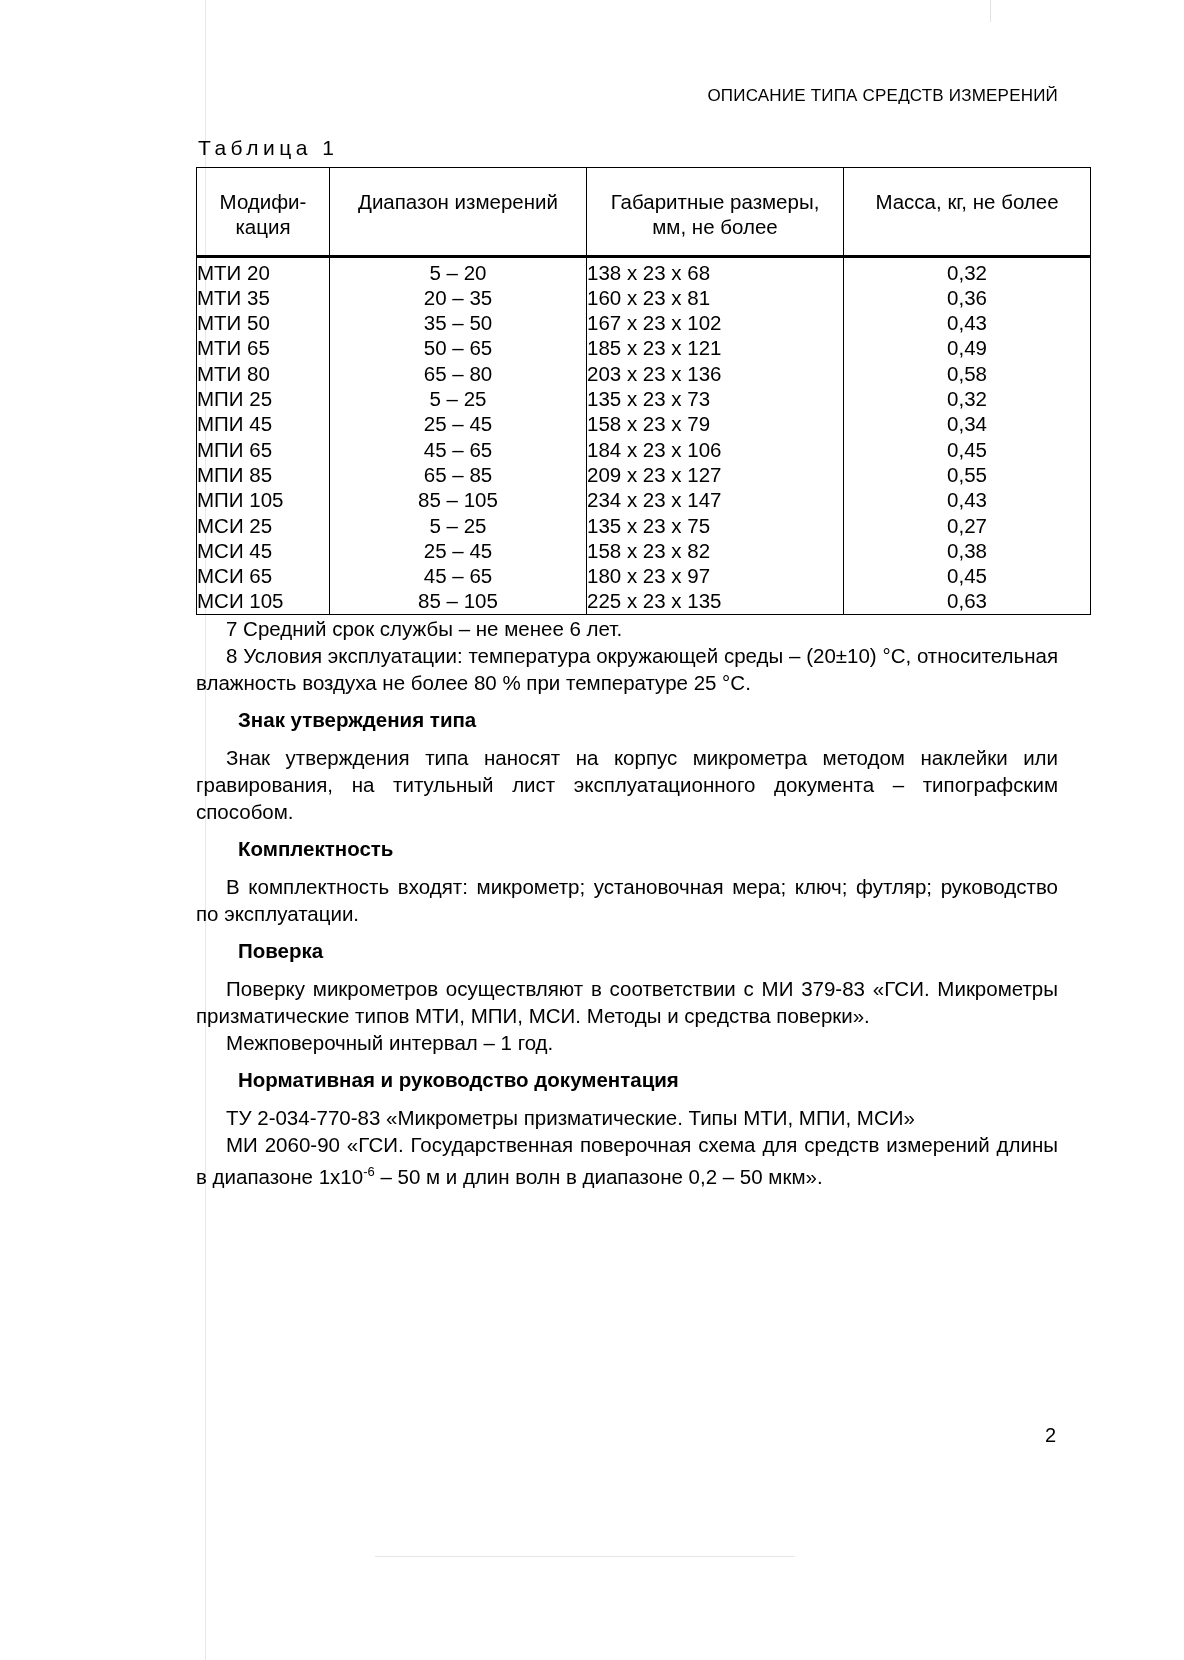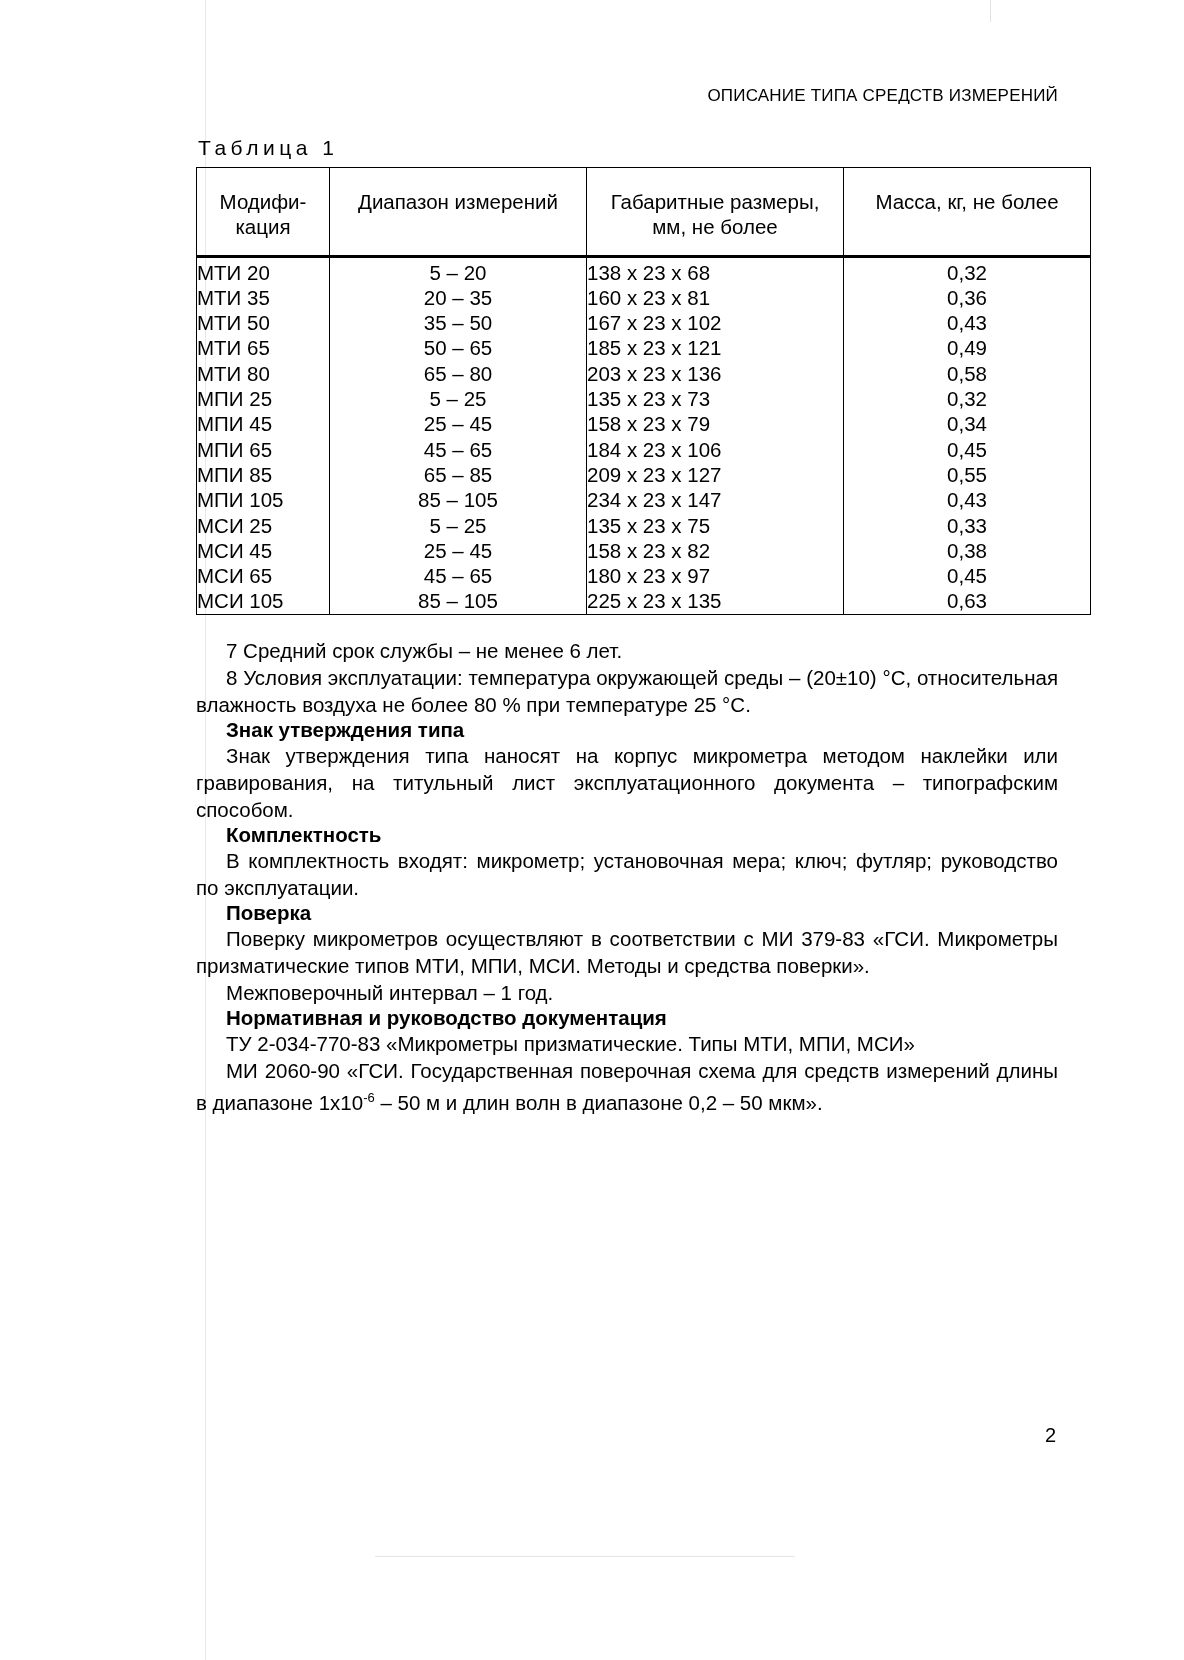--- a/index.html
+++ b/index.html
@@ -120,33 +120,32 @@
   }
 
   p.body {
     font-size: 20.5px;
     line-height: 27px;
     margin: 0;
     text-align: justify;
     text-justify: inter-word;
   }
   .numbered-block {
-    margin-top: 22px;
   }
   .numbered-block p.body {
     text-indent: 30px;
   }
   .nowrap-tail {
     text-align: left;
   }
 
   h2.section {
     font-size: 20.5px;
     font-weight: bold;
-    margin: 0;
+    margin: 12px;
     text-indent: 30px;
   }
   .sec-gap-before { margin-top: 32px; }
   .para-gap { margin-top: 28px; }
   .para-indent { text-indent: 30px; }
   .tight { margin-top: 0; }
 
   sup.exp {
     font-size: 13px;
     vertical-align: super;
@@ -251,21 +250,21 @@
           <tr>
             <td class="c-mod">МПИ 105</td>
             <td class="c-range">85 – 105</td>
             <td class="c-dims">234 х 23 х 147</td>
             <td class="c-mass">0,43</td>
           </tr>
           <tr>
             <td class="c-mod">МСИ 25</td>
             <td class="c-range">5 – 25</td>
             <td class="c-dims">135 х 23 х  75</td>
-            <td class="c-mass">0,33</td>
+            <td class="c-mass">0,27</td>
           </tr>
           <tr>
             <td class="c-mod">МСИ 45</td>
             <td class="c-range">25 – 45</td>
             <td class="c-dims">158 х 23 х  82</td>
             <td class="c-mass">0,38</td>
           </tr>
           <tr>
             <td class="c-mod">МСИ 65</td>
             <td class="c-range">45 – 65</td>

